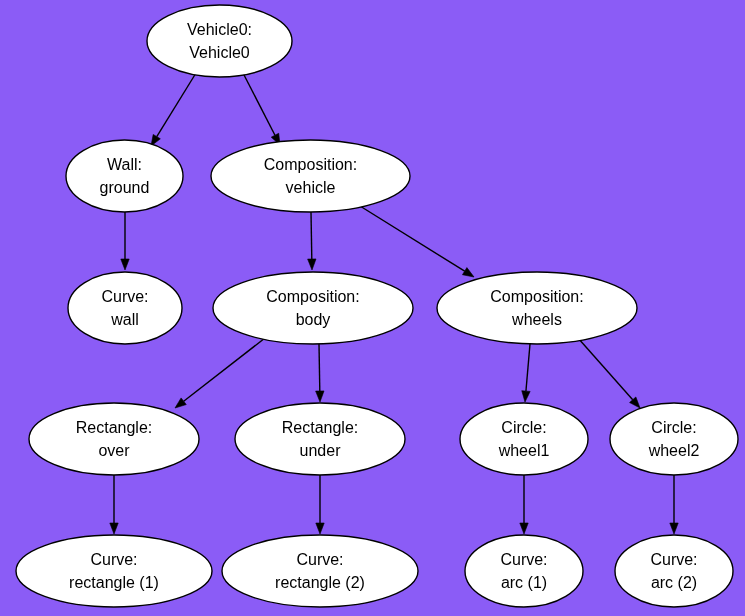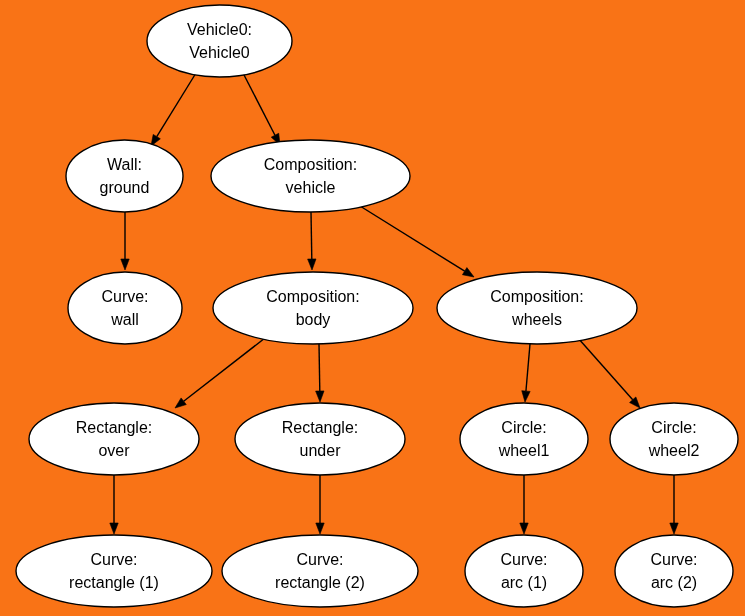--- a/index.html
+++ b/index.html
@@ -11,21 +11,21 @@
   body {
     width: 745px;
     height: 616px;
     overflow: hidden;
     font-family: "Liberation Sans", sans-serif;
   }
   #graph-root {
     position: relative;
     width: 745px;
     height: 616px;
-    background: #f97316;
+    background: #8b5cf6;
   }
   svg#graph-canvas {
     display: block;
     width: 745px;
     height: 616px;
   }
   .node-ellipse {
     fill: #ffffff;
     stroke: #000000;
     stroke-width: 1.4;

